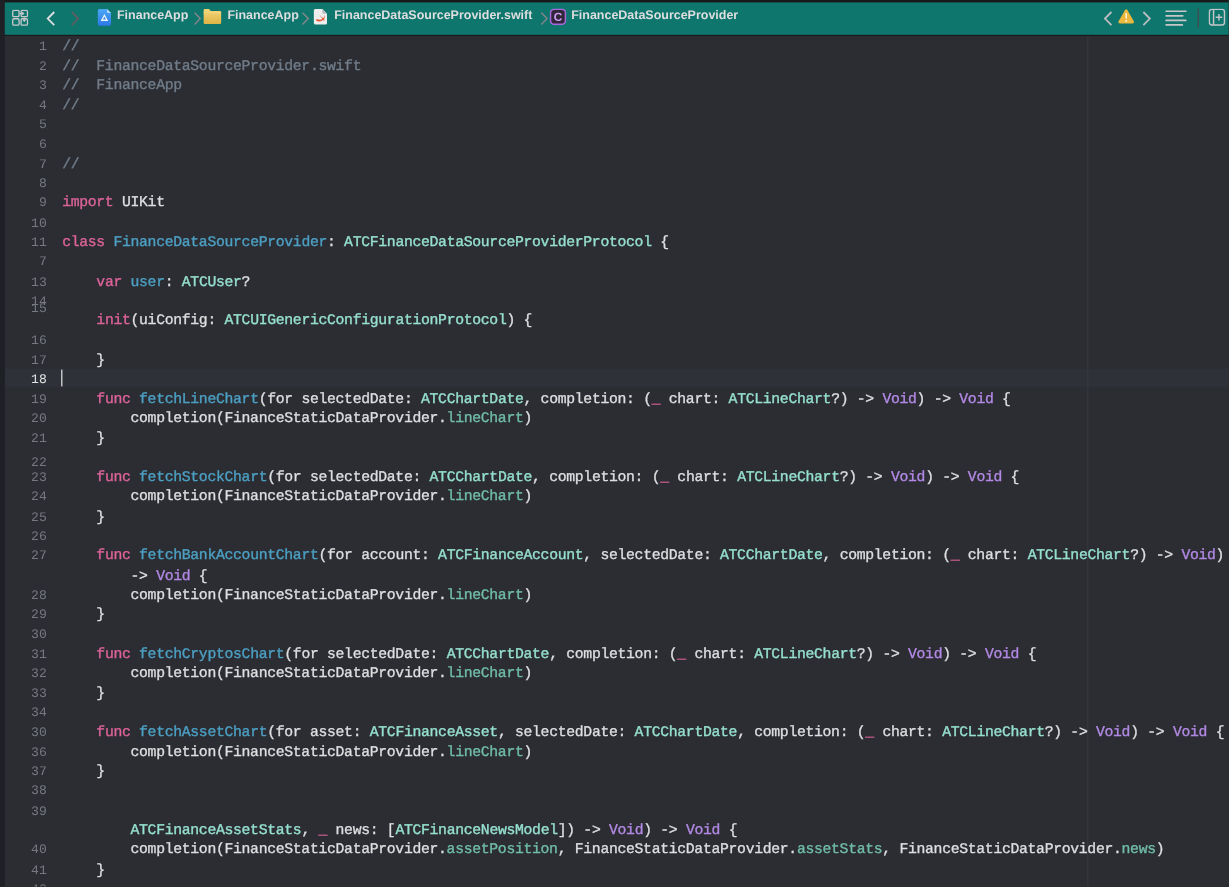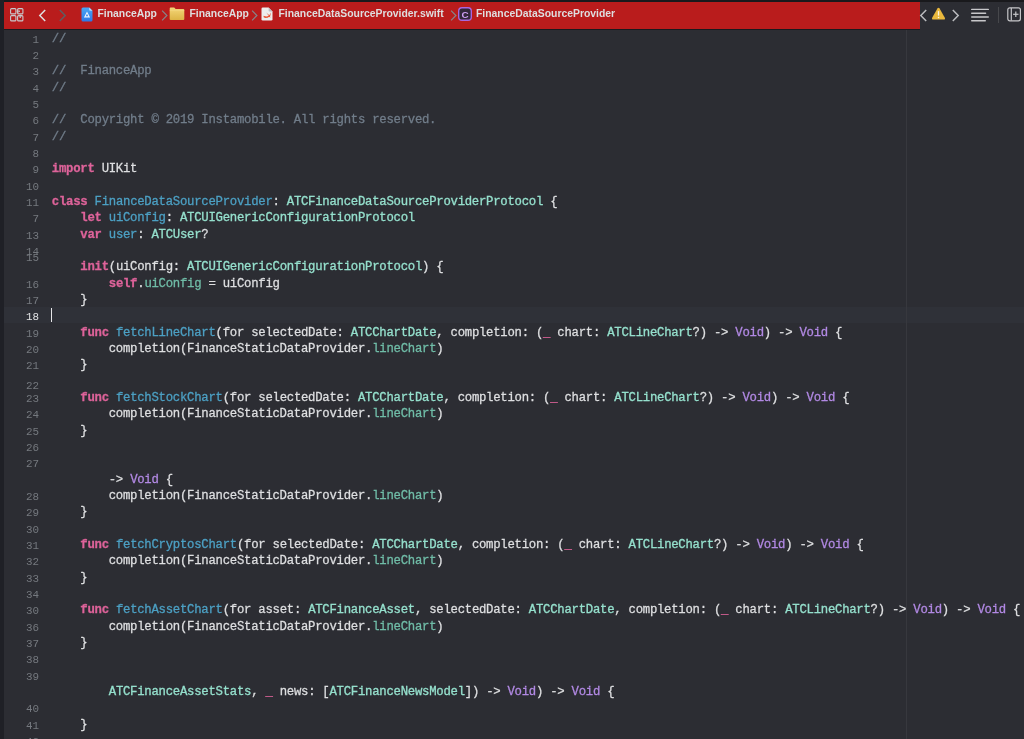--- a/index.html
+++ b/index.html
@@ -1,83 +1,82 @@
 <!DOCTYPE html>
 <html><head><meta charset="utf-8"><style>
 html,body{margin:0;padding:0;background:#2c2d33;}
 #page{position:relative;width:1024px;height:739px;overflow:hidden;background:#2c2d33;font-family:"Liberation Sans",sans-serif;}
 .abs{position:absolute;}
-#bar{position:absolute;left:0;top:0;width:920px;height:29px;background:#b91c1c;border-bottom:1px solid #1a1a1e;}
+#bar{position:absolute;left:0;top:0;width:1024px;height:29px;background:#0f766e;border-bottom:1px solid #1a1a1e;}
 #bartop{position:absolute;left:0;top:0;width:1024px;height:2px;background:#19191c;}
 .bt{position:absolute;top:8.2px;font-size:10.4px;font-weight:bold;color:#dededf;white-space:pre;}
 #leftstrip{position:absolute;left:0;top:0;width:4px;height:739px;background:#1f2026;}
 #guide{position:absolute;left:906px;top:30px;width:1px;height:709px;background:#37383e;}
 #curline{position:absolute;left:4px;top:307.01px;width:1020px;height:16.33px;background:#2f3138;}
 #cursor{position:absolute;left:50.5px;top:308.31px;width:1.7px;height:14px;background:#e6e6e8;}
 #code{position:absolute;left:0;top:0;width:1024px;height:739px;}
 .r{position:absolute;left:51.8px;height:16.33px;line-height:16.33px;font-family:"Liberation Mono",monospace;font-size:12.30px;letter-spacing:-0.26px;color:#dedfe1;white-space:pre;-webkit-text-stroke:0.28px;}
 .g{position:absolute;left:0;width:39px;text-align:right;height:16.33px;line-height:16.33px;font-family:"Liberation Mono",monospace;font-size:10.9px;color:#75797f;}
 .g.cur{color:#e2e3e5;}
 i{font-style:normal;}
 .c{color:#717d8a;}
-.k{color:#de639a;font-weight:bold;}
+.k{color:#de639a;font-weight:normal;}
 .d{color:#4ca0c4;}
 .t{color:#95e0cd;}
 .m{color:#70bda8;}
 .v{color:#b289e4;}
 </style></head>
 <body>
 <div id="page">
 <div id="curline"></div>
 <div id="guide"></div>
 <div id="code">
 <div class="r" style="top:30.70px"><i class="c">//</i></div>
 <div class="g" style="top:31.70px">1</div>
+<div class="r" style="top:47.03px"><i class="c">//  FinanceDataSourceProvider.swift</i></div>
 <div class="g" style="top:48.03px">2</div>
 <div class="r" style="top:63.36px"><i class="c">//  FinanceApp</i></div>
 <div class="g" style="top:64.36px">3</div>
 <div class="r" style="top:79.69px"><i class="c">//</i></div>
 <div class="g" style="top:80.69px">4</div>
 <div class="g" style="top:97.02px">5</div>
-<div class="r" style="top:112.35px"><i class="c">//  Copyright © 2019 Instamobile. All rights reserved.</i></div>
 <div class="g" style="top:113.35px">6</div>
 <div class="r" style="top:128.68px"><i class="c">//</i></div>
 <div class="g" style="top:129.68px">7</div>
 <div class="g" style="top:146.01px">8</div>
 <div class="r" style="top:161.34px"><i class="k">import</i> UIKit</div>
 <div class="g" style="top:162.34px">9</div>
 <div class="g" style="top:178.67px">10</div>
 <div class="r" style="top:194.00px"><i class="k">class</i> <i class="d">FinanceDataSourceProvider</i>: <i class="t">ATCFinanceDataSourceProviderProtocol</i> {</div>
 <div class="g" style="top:195.00px">11</div>
-<div class="r" style="top:210.33px">    <i class="k">let</i> <i class="d">uiConfig</i>: <i class="t">ATCUIGenericConfigurationProtocol</i></div>
 <div class="g" style="top:211.33px">7</div>
 <div class="r" style="top:226.66px">    <i class="k">var</i> <i class="d">user</i>: <i class="t">ATCUser</i>?</div>
 <div class="g" style="top:227.66px">13</div>
 <div class="g" style="top:243.99px">14</div>
 <div class="r" style="top:259.32px">    <i class="k">init</i>(uiConfig: <i class="t">ATCUIGenericConfigurationProtocol</i>) {</div>
 <div class="g" style="top:250px">15</div>
-<div class="r" style="top:275.65px">        <i class="k">self</i>.<i class="m">uiConfig</i> = uiConfig</div>
 <div class="g" style="top:276.65px">16</div>
 <div class="r" style="top:291.98px">    }</div>
 <div class="g" style="top:292.98px">17</div>
 <div class="g cur" style="top:309.31px">18</div>
 <div class="r" style="top:324.64px">    <i class="k">func</i> <i class="d">fetchLineChart</i>(for selectedDate: <i class="t">ATCChartDate</i>, completion: (<i class="k">_</i> chart: <i class="t">ATCLineChart</i>?) -&gt; <i class="v">Void</i>) -&gt; <i class="v">Void</i> {</div>
 <div class="g" style="top:325.64px">19</div>
 <div class="r" style="top:340.97px">        completion(FinanceStaticDataProvider.<i class="m">lineChart</i>)</div>
 <div class="g" style="top:341.97px">20</div>
 <div class="r" style="top:357.30px">    }</div>
 <div class="g" style="top:358.30px">21</div>
 <div class="g" style="top:378px">22</div>
 <div class="r" style="top:389.96px">    <i class="k">func</i> <i class="d">fetchStockChart</i>(for selectedDate: <i class="t">ATCChartDate</i>, completion: (<i class="k">_</i> chart: <i class="t">ATCLineChart</i>?) -&gt; <i class="v">Void</i>) -&gt; <i class="v">Void</i> {</div>
 <div class="g" style="top:390.96px">23</div>
 <div class="r" style="top:406.29px">        completion(FinanceStaticDataProvider.<i class="m">lineChart</i>)</div>
 <div class="g" style="top:407.29px">24</div>
 <div class="r" style="top:422.62px">    }</div>
 <div class="g" style="top:423.62px">25</div>
 <div class="g" style="top:439.95px">26</div>
+<div class="r" style="top:455.28px">    <i class="k">func</i> <i class="d">fetchBankAccountChart</i>(for account: <i class="t">ATCFinanceAccount</i>, selectedDate: <i class="t">ATCChartDate</i>, completion: (<i class="k">_</i> chart: <i class="t">ATCLineChart</i>?) -&gt; <i class="v">Void</i>)</div>
 <div class="g" style="top:456.28px">27</div>
 <div class="r" style="top:471.61px">        -&gt; <i class="v">Void</i> {</div>
 <div class="r" style="top:487.94px">        completion(FinanceStaticDataProvider.<i class="m">lineChart</i>)</div>
 <div class="g" style="top:488.94px">28</div>
 <div class="r" style="top:504.27px">    }</div>
 <div class="g" style="top:505.27px">29</div>
 <div class="g" style="top:521.60px">30</div>
 <div class="r" style="top:536.93px">    <i class="k">func</i> <i class="d">fetchCryptosChart</i>(for selectedDate: <i class="t">ATCChartDate</i>, completion: (<i class="k">_</i> chart: <i class="t">ATCLineChart</i>?) -&gt; <i class="v">Void</i>) -&gt; <i class="v">Void</i> {</div>
 <div class="g" style="top:537.93px">31</div>
 <div class="r" style="top:553.26px">        completion(FinanceStaticDataProvider.<i class="m">lineChart</i>)</div>
@@ -87,20 +86,21 @@
 <div class="g" style="top:586.92px">34</div>
 <div class="r" style="top:602.25px">    <i class="k">func</i> <i class="d">fetchAssetChart</i>(for asset: <i class="t">ATCFinanceAsset</i>, selectedDate: <i class="t">ATCChartDate</i>, completion: (<i class="k">_</i> chart: <i class="t">ATCLineChart</i>?) -&gt; <i class="v">Void</i>) -&gt; <i class="v">Void</i> {</div>
 <div class="g" style="top:603.25px">30</div>
 <div class="r" style="top:618.58px">        completion(FinanceStaticDataProvider.<i class="m">lineChart</i>)</div>
 <div class="g" style="top:619.58px">36</div>
 <div class="r" style="top:634.91px">    }</div>
 <div class="g" style="top:635.91px">37</div>
 <div class="g" style="top:652.24px">38</div>
 <div class="g" style="top:668.57px">39</div>
 <div class="r" style="top:683.90px">        <i class="t">ATCFinanceAssetStats</i>, <i class="k">_</i> news: [<i class="t">ATCFinanceNewsModel</i>]) -&gt; <i class="v">Void</i>) -&gt; <i class="v">Void</i> {</div>
+<div class="r" style="top:700.23px">        completion(FinanceStaticDataProvider.<i class="m">assetPosition</i>, FinanceStaticDataProvider.<i class="m">assetStats</i>, FinanceStaticDataProvider.<i class="m">news</i>)</div>
 <div class="g" style="top:701.23px">40</div>
 <div class="r" style="top:716.56px">    }</div>
 <div class="g" style="top:717.56px">41</div>
 <div class="g" style="top:733.89px">42</div>
 </div>
 <div id="cursor"></div>
 <div id="bar">
       <div id="bartop"></div>
 <svg class="abs" style="left:10px;top:8px" width="14" height="14" viewBox="0 0 14 14">
 <g fill="none" stroke="#c9c9cc" stroke-width="1.1">

